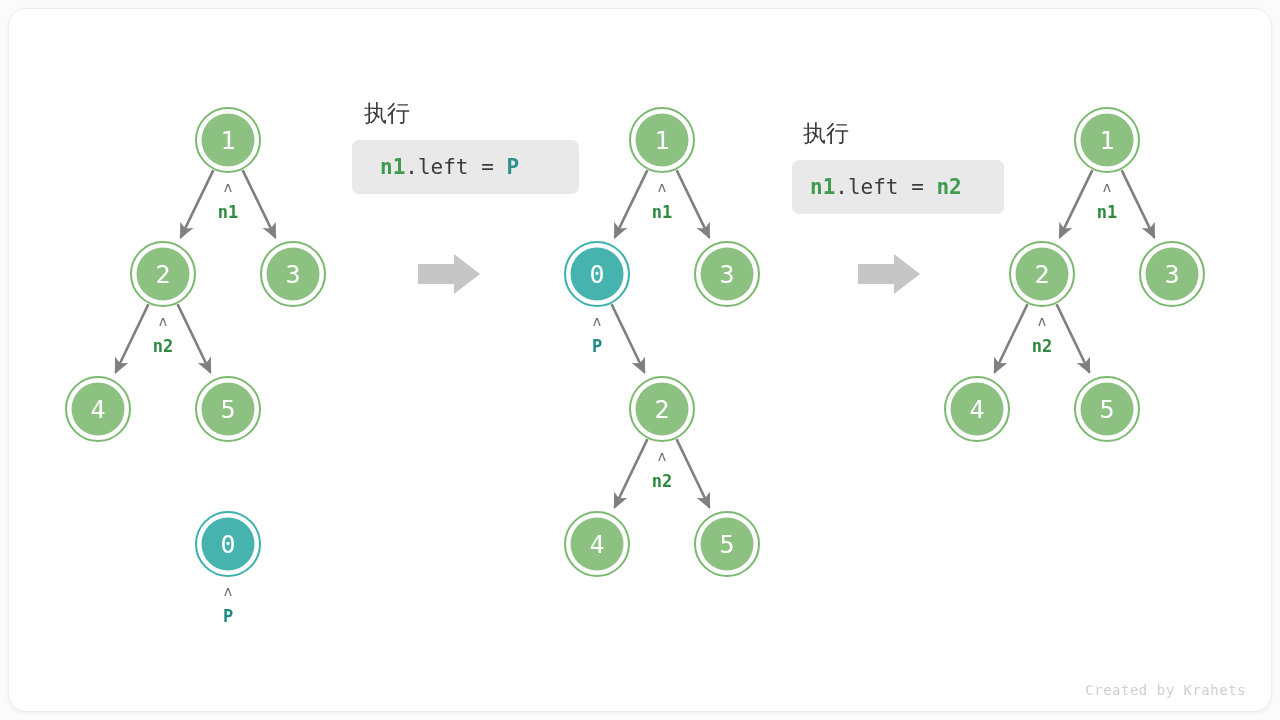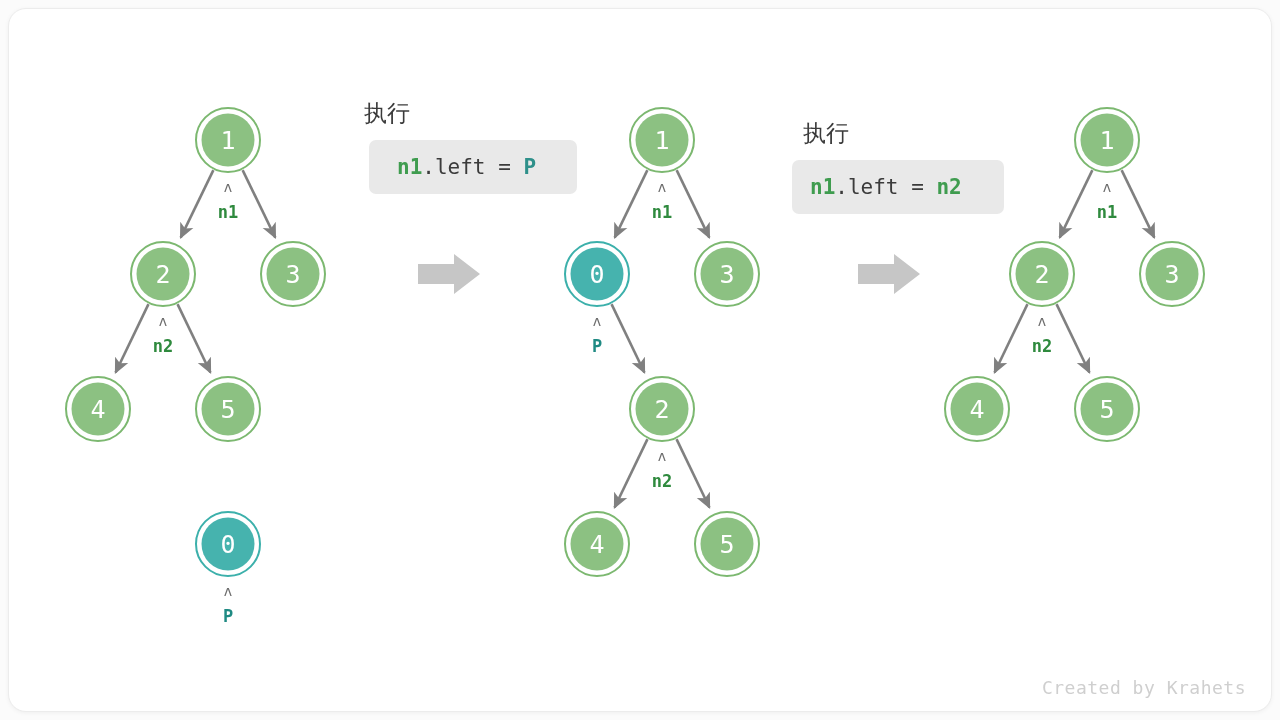--- a/index.html
+++ b/index.html
@@ -74,21 +74,21 @@
   }
   .code-line { display: block; }
   .tok-var  { color: #3f9c4f; font-weight: bold; }
   .tok-ptr  { color: #2e908a; font-weight: bold; }
   .tok-plain{ color: #3b3b3b; }
   #credit {
     position: absolute;
     right: 34px;
     bottom: 22px;
     font-family: "DejaVu Sans Mono", monospace;
-    font-size: 18px;
+    font-size: 14px;
     color: #cfcfcf;
     letter-spacing: 0.5px;
   }
 </style>
 </head>
 <body>
 
 <div id="stage">
   <div id="card"></div>
 
@@ -219,19 +219,19 @@
         <text x="662" y="487" text-anchor="middle" class="ptr-label ptr-green">n2</text>
         <text x="1107" y="192" text-anchor="middle" class="caret">ʌ</text>
         <text x="1107" y="218" text-anchor="middle" class="ptr-label ptr-green">n1</text>
         <text x="1042" y="326" text-anchor="middle" class="caret">ʌ</text>
         <text x="1042" y="352" text-anchor="middle" class="ptr-label ptr-green">n2</text>
       </g>
   </svg>
 
   <div id="overlays">
       <div class="exec-label" style="left: 364px; top: 98px;">执行</div>
-      <div class="code-box" style="left: 369px; top: 140px; width: 208px; padding-left: 28px;"><span class="code-line"><span class="tok-var">n1</span><span class="tok-plain">.left = </span><span class="tok-ptr">P</span></span></div>
+      <div class="code-box" style="left: 352px; top: 140px; width: 227px; padding-left: 28px;"><span class="code-line"><span class="tok-var">n1</span><span class="tok-plain">.left = </span><span class="tok-ptr">P</span></span></div>
       <div class="exec-label" style="left: 803px; top: 118px;">执行</div>
       <div class="code-box" style="left: 792px; top: 160px; width: 212px;"><span class="code-line"><span class="tok-var">n1</span><span class="tok-plain">.left = </span><span class="tok-var">n2</span></span></div>
     </div>
 
   <div id="credit">Created by Krahets</div>
 </div>
 
 </body></html>

